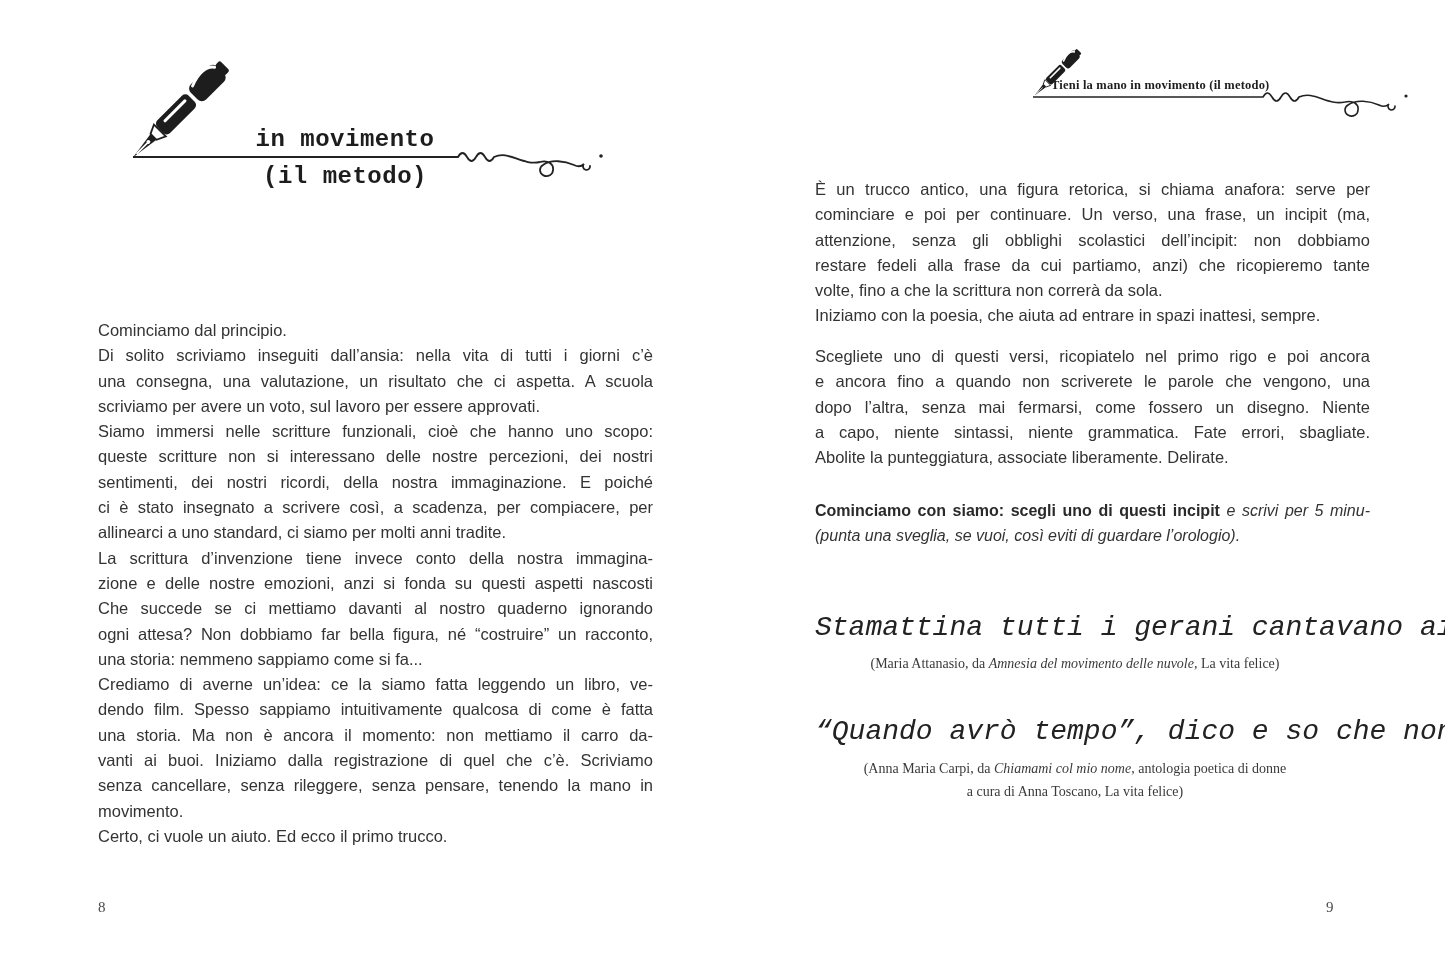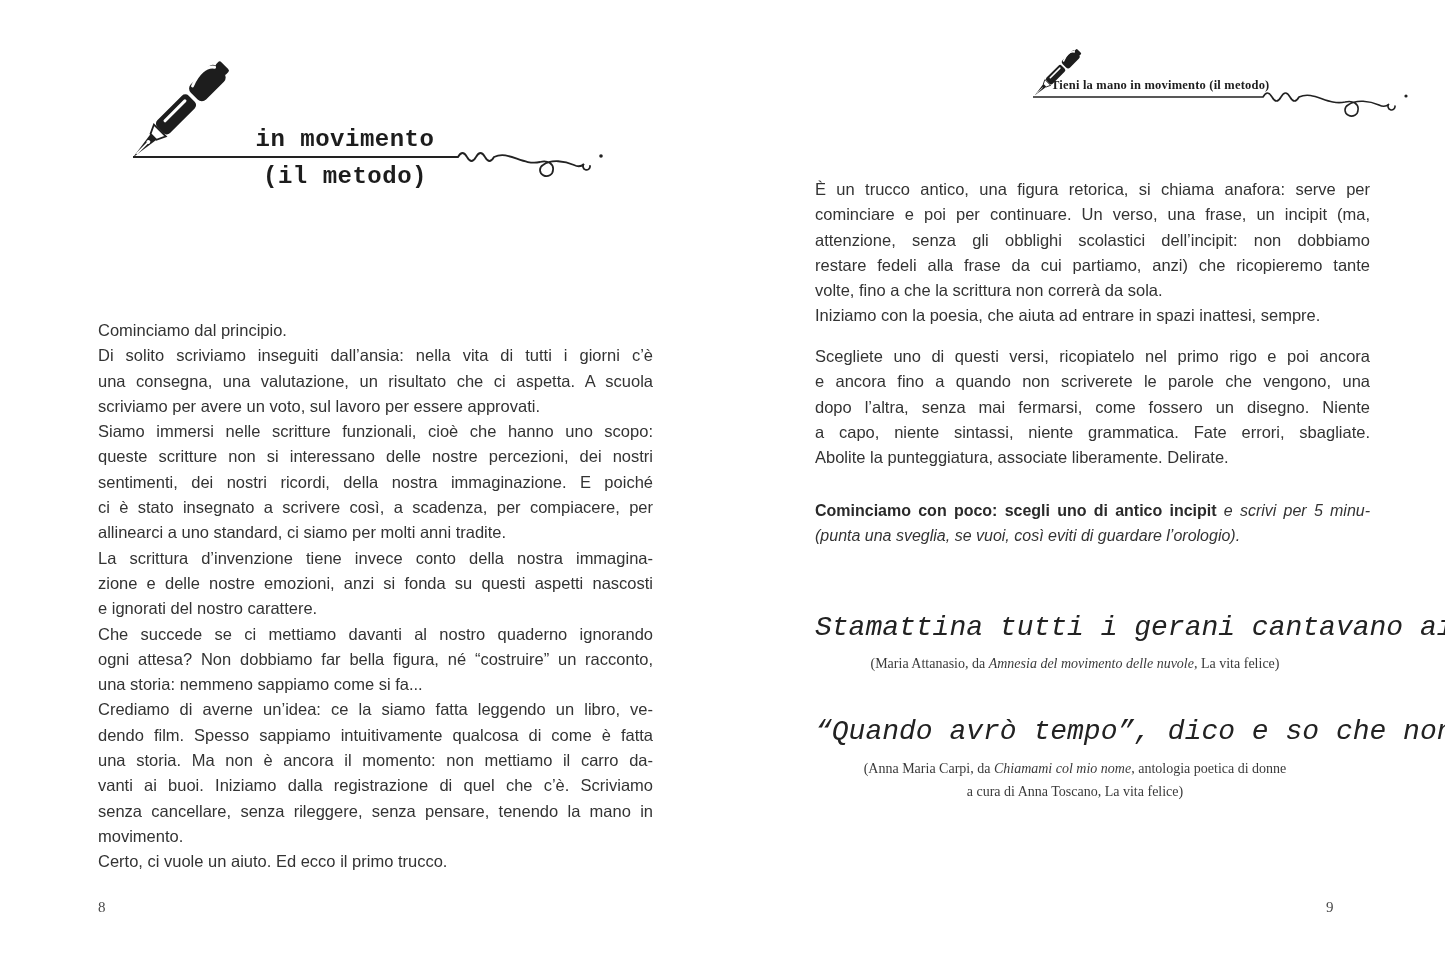--- a/index.html
+++ b/index.html
@@ -100,21 +100,20 @@
       <div class="bline">Di solito scriviamo inseguiti dall’ansia: nella vita di tutti i giorni c’è</div>
       <div class="bline">una consegna, una valutazione, un risultato che ci aspetta. A scuola</div>
       <div class="bline pl">scriviamo per avere un voto, sul lavoro per essere approvati.</div>
       <div class="bline">Siamo immersi nelle scritture funzionali, cioè che hanno uno scopo:</div>
       <div class="bline">queste scritture non si interessano delle nostre percezioni, dei nostri</div>
       <div class="bline">sentimenti, dei nostri ricordi, della nostra immaginazione. E poiché</div>
       <div class="bline">ci è stato insegnato a scrivere così, a scadenza, per compiacere, per</div>
       <div class="bline pl">allinearci a uno standard, ci siamo per molti anni tradite.</div>
       <div class="bline">La scrittura d’invenzione tiene invece conto della nostra immagina-</div>
       <div class="bline">zione e delle nostre emozioni, anzi si fonda su questi aspetti nascosti</div>
-      <div class="bline pl">e ignorati del nostro carattere.</div>
       <div class="bline">Che succede se ci mettiamo davanti al nostro quaderno ignorando</div>
       <div class="bline">ogni attesa? Non dobbiamo far bella figura, né “costruire” un racconto,</div>
       <div class="bline pl">una storia: nemmeno sappiamo come si fa...</div>
       <div class="bline">Crediamo di averne un’idea: ce la siamo fatta leggendo un libro, ve-</div>
       <div class="bline">dendo film. Spesso sappiamo intuitivamente qualcosa di come è fatta</div>
       <div class="bline">una storia. Ma non è ancora il momento: non mettiamo il carro da-</div>
       <div class="bline">vanti ai buoi. Iniziamo dalla registrazione di quel che c’è. Scriviamo</div>
       <div class="bline">senza cancellare, senza rileggere, senza pensare, tenendo la mano in</div>
       <div class="bline pl">movimento.</div>
       <div class="bline pl">Certo, ci vuole un aiuto. Ed ecco il primo trucco.</div>
@@ -163,21 +162,21 @@
   <div class="abs bodycol" id="r-para2" style="left:93px;">
       <div class="bline">Scegliete uno di questi versi, ricopiatelo nel primo rigo e poi ancora</div>
       <div class="bline">e ancora fino a quando non scriverete le parole che vengono, una</div>
       <div class="bline">dopo l’altra, senza mai fermarsi, come fossero un disegno. Niente</div>
       <div class="bline">a capo, niente sintassi, niente grammatica. Fate errori, sbagliate.</div>
       <div class="bline pl">Abolite la punteggiatura, associate liberamente. Delirate.</div>
     </div>
 
   <div class="abs bodycol" id="r-para3" style="left:93px;">
     <div class="bline">
-      <span class="b">Cominciamo con poco: scegli uno di antico incipit</span>
+      <span class="b">Cominciamo con siamo: scegli uno di questi incipit</span>
       <span class="i">e scrivi per 5 minu-</span>
     </div>
     <div class="bline pl i">(punta una sveglia, se vuoi, così eviti di guardare l’orologio).</div>
   </div>
 
   <div class="abs quote" id="quote1" style="left:93px;">Stamattina tutti i gerani cantavano ai balconi</div>
   <div class="abs attr" id="attr1" style="left:93px;">
     <span>(Maria Attanasio, da </span><span class="work">Amnesia del movimento delle nuvole</span><span>, La vita felice)</span>
   </div>
 

